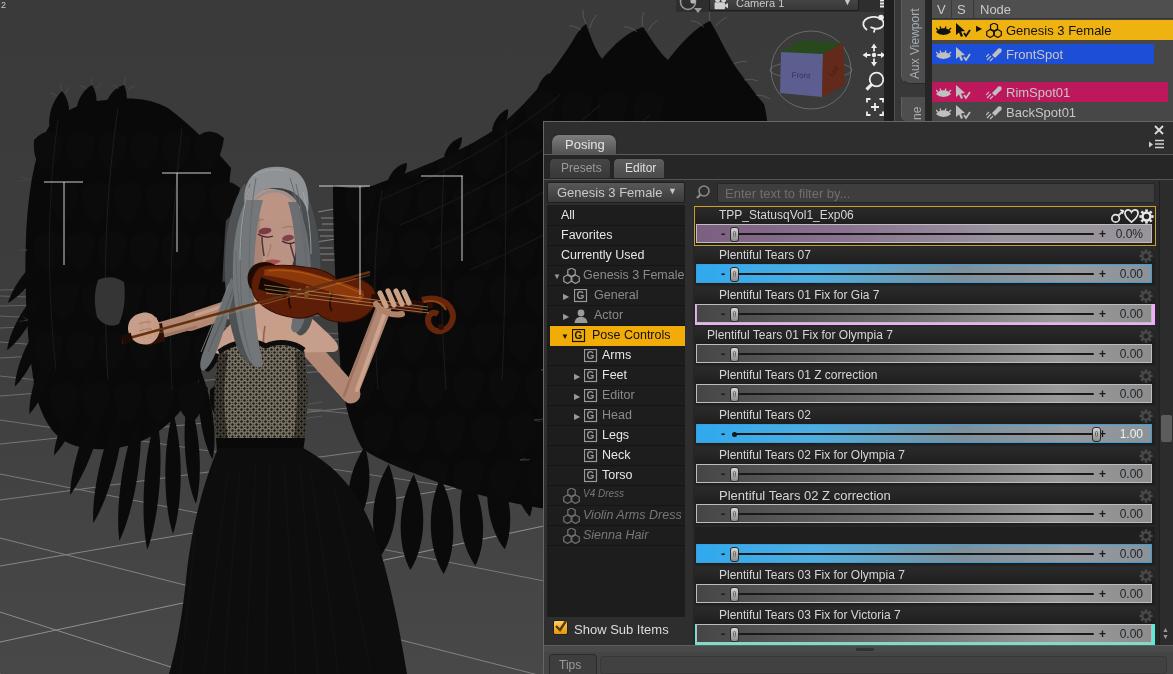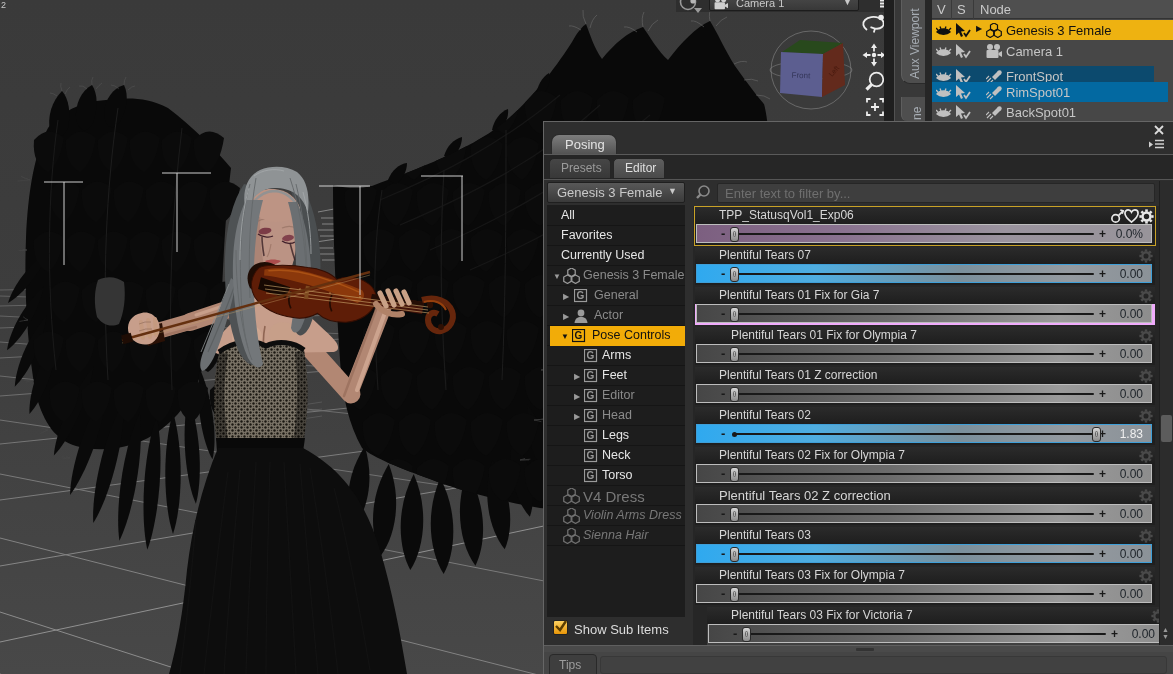--- a/index.html
+++ b/index.html
@@ -516,21 +516,21 @@
         <svg width="17" height="15" viewBox="0 0 17 15" style="position:absolute;left:54px;top:3px">
           <g transform="translate(0,0)" fill="#c0c0c0">
             <circle cx="4" cy="3" r="3"></circle>
             <circle cx="11" cy="3" r="3"></circle>
             <rect x="0.5" y="6" width="12" height="8" rx="1"></rect>
             <path d="M12.5,9 L16,7 L16,13 L12.5,11 Z"></path>
           </g>
         </svg>
         <span style="position:absolute;left:74px;top:3px;font-size:13px;color:#c6c6c6">Camera 1</span>
       </div>
-      <div style="position:absolute;left:7px;top:66px;width:222px;height:20px;background:#0c4a6e">
+      <div style="position:absolute;left:7px;top:44px;width:222px;height:20px;background:#1d4ed8">
         <svg width="16" height="12" viewBox="0 0 16 12" style="position:absolute;left:4px;top:5px">
           <g transform="translate(0,1)" stroke="#c0c0c0" fill="none" stroke-width="1.3">
             <path d="M1,6 C4,2 11,2 14,6 C11,9 4,9 1,6 Z" fill="#c0c0c0"></path>
             <path d="M2,4 L0,2 M5,3 L4,0.5 M9,3 L10,0.5 M13,4 L15,2"></path>
           </g>
         </svg>
         <svg width="16" height="15" viewBox="0 0 16 15" style="position:absolute;left:23px;top:3px">
           <g transform="translate(0,0)" fill="#c0c0c0">
             <path d="M1,0 L10,8 L6,8.5 L8,13 L6,14 L4,9.5 L1,12 Z"></path>
             <path d="M9,10 L11,13 L15,7" stroke="#c0c0c0" stroke-width="1.8" fill="none"></path>
@@ -538,21 +538,21 @@
         </svg>
         <svg width="16" height="15" viewBox="0 0 16 15" style="position:absolute;left:54px;top:3px">
           <g transform="translate(0,0)" fill="#c0c0c0">
             <path d="M6,8 L12,2 L15,5 L9,11 Z"></path>
             <circle cx="13.5" cy="3.5" r="2.2"></circle>
             <path d="M5,9 L1,13 M7,11 L4,14 M3,7 L0,10" stroke="#c0c0c0" stroke-width="1.1"></path>
           </g>
         </svg>
         <span style="position:absolute;left:74px;top:3px;font-size:13px;color:#c6c6c6">FrontSpot</span>
       </div>
-      <div style="position:absolute;left:7px;top:81.5px;width:236px;height:20px;background:#0369a1">
+      <div style="position:absolute;left:7px;top:81.5px;width:236px;height:20px;background:#be185d">
         <svg width="16" height="12" viewBox="0 0 16 12" style="position:absolute;left:4px;top:5px">
           <g transform="translate(0,1)" stroke="#c0c0c0" fill="none" stroke-width="1.3">
             <path d="M1,6 C4,2 11,2 14,6 C11,9 4,9 1,6 Z" fill="#c0c0c0"></path>
             <path d="M2,4 L0,2 M5,3 L4,0.5 M9,3 L10,0.5 M13,4 L15,2"></path>
           </g>
         </svg>
         <svg width="16" height="15" viewBox="0 0 16 15" style="position:absolute;left:23px;top:3px">
           <g transform="translate(0,0)" fill="#c0c0c0">
             <path d="M1,0 L10,8 L6,8.5 L8,13 L6,14 L4,9.5 L1,12 Z"></path>
             <path d="M9,10 L11,13 L15,7" stroke="#c0c0c0" stroke-width="1.8" fill="none"></path>
@@ -717,21 +717,21 @@
           </g>
         </svg>
         <span style="position:absolute;left:55px;top:263px;font-size:12.5px;color:#e6e6e6;white-space:nowrap">Torso</span>
         <svg width="17" height="16" viewBox="0 0 16 15" style="position:absolute;left:16px;top:283px">
           <g transform="translate(0,0)" stroke="#707070" fill="none" stroke-width="1.2">
             <path transform="translate(8,4)" d="M0,-4 L3.5,-2 L3.5,2 L0,4 L-3.5,2 L-3.5,-2 Z"></path>
             <path transform="translate(4.2,10.5)" d="M0,-4 L3.5,-2 L3.5,2 L0,4 L-3.5,2 L-3.5,-2 Z"></path>
             <path transform="translate(11.8,10.5)" d="M0,-4 L3.5,-2 L3.5,2 L0,4 L-3.5,2 L-3.5,-2 Z"></path>
           </g>
         </svg>
-        <span style="position:absolute;left:36px;top:283px;font-size:15px;color:#787878;white-space:nowrap">V4 Dress</span>
+        <span style="position:absolute;left:36px;top:283px;font-size:10px;color:#787878;font-style:italic;white-space:nowrap">V4 Dress</span>
         <svg width="17" height="16" viewBox="0 0 16 15" style="position:absolute;left:16px;top:303px">
           <g transform="translate(0,0)" stroke="#707070" fill="none" stroke-width="1.2">
             <path transform="translate(8,4)" d="M0,-4 L3.5,-2 L3.5,2 L0,4 L-3.5,2 L-3.5,-2 Z"></path>
             <path transform="translate(4.2,10.5)" d="M0,-4 L3.5,-2 L3.5,2 L0,4 L-3.5,2 L-3.5,-2 Z"></path>
             <path transform="translate(11.8,10.5)" d="M0,-4 L3.5,-2 L3.5,2 L0,4 L-3.5,2 L-3.5,-2 Z"></path>
           </g>
         </svg>
         <span style="position:absolute;left:36px;top:303px;font-size:12.5px;color:#787878;font-style:italic;white-space:nowrap">Violin Arms Dress</span>
         <svg width="17" height="16" viewBox="0 0 16 15" style="position:absolute;left:16px;top:323px">
           <g transform="translate(0,0)" stroke="#707070" fill="none" stroke-width="1.2">
@@ -835,21 +835,21 @@
             <span style="position:absolute;left:24px;top:1px;font-size:13px;font-weight:bold;color:#191919">-</span>
             <span style="position:absolute;left:402px;top:2px;font-size:12px;font-weight:bold;color:#191919">+</span>
             <div style="position:absolute;left:33px;top:1.5px;width:9px;height:15px;background:linear-gradient(#d6d6d6,#8a8a8a);border:1px solid #2a2a2a;border-radius:3px">
               <div style="position:absolute;left:2px;top:3px;width:3px;height:6px;border:1px solid #666;border-radius:2px"></div>
             </div>
             <span style="position:absolute;right:8px;top:2px;font-size:12px;color:#20262c">0.00</span>
           </div>
         </div>
         <div style="position:absolute;left:2px;top:121px;width:460px;height:38px;background:#1f1f1f;">
           <div style="position:absolute;left:0;top:0;width:100%;height:17px;background:linear-gradient(#2b2b2b,#1e1e1e)">
-            <span style="position:absolute;left:36px;top:1px;font-size:12px;color:#d6d6d6;white-space:nowrap">Plentiful Tears 01 Fix for Olympia 7</span>
+            <span style="position:absolute;left:12px;top:1px;font-size:12px;color:#d6d6d6;white-space:nowrap">Plentiful Tears 01 Fix for Olympia 7</span>
           </div>
           <svg width="14" height="14" viewBox="0 0 16 16" style="position:absolute;left:444px;top:2px">
             <circle cx="8" cy="8" r="4.2" fill="none" stroke="#4a4a4a" stroke-width="2.6"></circle>
             <line x1="14.3" y1="6.6" x2="14.3" y2="9.4" stroke="#4a4a4a" stroke-width="2.6"></line>
             <line x1="13.5" y1="11.5" x2="11.5" y2="13.5" stroke="#4a4a4a" stroke-width="2.6"></line>
             <line x1="9.4" y1="14.3" x2="6.6" y2="14.3" stroke="#4a4a4a" stroke-width="2.6"></line>
             <line x1="4.5" y1="13.5" x2="2.5" y2="11.5" stroke="#4a4a4a" stroke-width="2.6"></line>
             <line x1="1.7" y1="9.4" x2="1.7" y2="6.6" stroke="#4a4a4a" stroke-width="2.6"></line>
             <line x1="2.5" y1="4.5" x2="4.5" y2="2.5" stroke="#4a4a4a" stroke-width="2.6"></line>
             <line x1="6.6" y1="1.7" x2="9.4" y2="1.7" stroke="#4a4a4a" stroke-width="2.6"></line>
@@ -908,21 +908,21 @@
             <line x1="11.5" y1="2.5" x2="13.5" y2="4.5" stroke="#4a4a4a" stroke-width="2.6"></line>
           </svg>
           <div style="position:absolute;left:1px;top:17px;width:456px;height:19px;background:linear-gradient(90deg,#2fa9ef,#4fade0 26%,#7b909c 58%,#949aa0 82%,#8b9298);border:1px solid #3f9fd8">
             <div style="position:absolute;left:37px;top:8px;width:360px;height:2px;background:#191919;border-radius:1px"></div>
             <div style="position:absolute;left:35px;top:6.5px;width:5px;height:5px;background:#191919;border-radius:3px"></div>
             <span style="position:absolute;left:24px;top:1px;font-size:13px;font-weight:bold;color:#191919">-</span>
             <span style="position:absolute;left:402px;top:2px;font-size:12px;font-weight:bold;color:#191919">+</span>
             <div style="position:absolute;left:395px;top:1.5px;width:9px;height:15px;background:linear-gradient(#d6d6d6,#8a8a8a);border:1px solid #2a2a2a;border-radius:3px">
               <div style="position:absolute;left:2px;top:3px;width:3px;height:6px;border:1px solid #666;border-radius:2px"></div>
             </div>
-            <span style="position:absolute;right:8px;top:2px;font-size:12px;color:#f0f0f0">1.83</span>
+            <span style="position:absolute;right:8px;top:2px;font-size:12px;color:#f0f0f0">1.00</span>
           </div>
         </div>
         <div style="position:absolute;left:2px;top:241px;width:460px;height:38px;background:#1f1f1f;">
           <div style="position:absolute;left:0;top:0;width:100%;height:17px;background:linear-gradient(#2b2b2b,#1e1e1e)">
             <span style="position:absolute;left:24px;top:1px;font-size:12px;color:#d6d6d6;white-space:nowrap">Plentiful Tears 02 Fix for Olympia 7</span>
           </div>
           <svg width="14" height="14" viewBox="0 0 16 16" style="position:absolute;left:444px;top:2px">
             <circle cx="8" cy="8" r="4.2" fill="none" stroke="#4a4a4a" stroke-width="2.6"></circle>
             <line x1="14.3" y1="6.6" x2="14.3" y2="9.4" stroke="#4a4a4a" stroke-width="2.6"></line>
             <line x1="13.5" y1="11.5" x2="11.5" y2="13.5" stroke="#4a4a4a" stroke-width="2.6"></line>
@@ -964,23 +964,20 @@
             <div style="position:absolute;left:35px;top:6.5px;width:5px;height:5px;background:#191919;border-radius:3px"></div>
             <span style="position:absolute;left:24px;top:1px;font-size:13px;font-weight:bold;color:#191919">-</span>
             <span style="position:absolute;left:402px;top:2px;font-size:12px;font-weight:bold;color:#191919">+</span>
             <div style="position:absolute;left:33px;top:1.5px;width:9px;height:15px;background:linear-gradient(#d6d6d6,#8a8a8a);border:1px solid #2a2a2a;border-radius:3px">
               <div style="position:absolute;left:2px;top:3px;width:3px;height:6px;border:1px solid #666;border-radius:2px"></div>
             </div>
             <span style="position:absolute;right:8px;top:2px;font-size:12px;color:#20262c">0.00</span>
           </div>
         </div>
         <div style="position:absolute;left:2px;top:321px;width:460px;height:38px;background:#1f1f1f;">
-          <div style="position:absolute;left:0;top:0;width:100%;height:17px;background:linear-gradient(#2b2b2b,#1e1e1e)">
-            <span style="position:absolute;left:24px;top:1px;font-size:12px;color:#d6d6d6;white-space:nowrap">Plentiful Tears 03</span>
-          </div>
           <svg width="14" height="14" viewBox="0 0 16 16" style="position:absolute;left:444px;top:2px">
             <circle cx="8" cy="8" r="4.2" fill="none" stroke="#4a4a4a" stroke-width="2.6"></circle>
             <line x1="14.3" y1="6.6" x2="14.3" y2="9.4" stroke="#4a4a4a" stroke-width="2.6"></line>
             <line x1="13.5" y1="11.5" x2="11.5" y2="13.5" stroke="#4a4a4a" stroke-width="2.6"></line>
             <line x1="9.4" y1="14.3" x2="6.6" y2="14.3" stroke="#4a4a4a" stroke-width="2.6"></line>
             <line x1="4.5" y1="13.5" x2="2.5" y2="11.5" stroke="#4a4a4a" stroke-width="2.6"></line>
             <line x1="1.7" y1="9.4" x2="1.7" y2="6.6" stroke="#4a4a4a" stroke-width="2.6"></line>
             <line x1="2.5" y1="4.5" x2="4.5" y2="2.5" stroke="#4a4a4a" stroke-width="2.6"></line>
             <line x1="6.6" y1="1.7" x2="9.4" y2="1.7" stroke="#4a4a4a" stroke-width="2.6"></line>
             <line x1="11.5" y1="2.5" x2="13.5" y2="4.5" stroke="#4a4a4a" stroke-width="2.6"></line>
@@ -1015,21 +1012,21 @@
             <div style="position:absolute;left:37px;top:8px;width:360px;height:2px;background:#191919;border-radius:1px"></div>
             <div style="position:absolute;left:35px;top:6.5px;width:5px;height:5px;background:#191919;border-radius:3px"></div>
             <span style="position:absolute;left:24px;top:1px;font-size:13px;font-weight:bold;color:#191919">-</span>
             <span style="position:absolute;left:402px;top:2px;font-size:12px;font-weight:bold;color:#191919">+</span>
             <div style="position:absolute;left:33px;top:1.5px;width:9px;height:15px;background:linear-gradient(#d6d6d6,#8a8a8a);border:1px solid #2a2a2a;border-radius:3px">
               <div style="position:absolute;left:2px;top:3px;width:3px;height:6px;border:1px solid #666;border-radius:2px"></div>
             </div>
             <span style="position:absolute;right:8px;top:2px;font-size:12px;color:#20262c">0.00</span>
           </div>
         </div>
-        <div style="position:absolute;left:14px;top:401px;width:460px;height:38px;background:#404040;">
+        <div style="position:absolute;left:2px;top:401px;width:460px;height:38px;background:#5eead4;">
           <div style="position:absolute;left:0;top:0;width:100%;height:17px;background:linear-gradient(#2b2b2b,#1e1e1e)">
             <span style="position:absolute;left:24px;top:1px;font-size:12px;color:#d6d6d6;white-space:nowrap">Plentiful Tears 03 Fix for Victoria 7</span>
           </div>
           <svg width="14" height="14" viewBox="0 0 16 16" style="position:absolute;left:444px;top:2px">
             <circle cx="8" cy="8" r="4.2" fill="none" stroke="#4a4a4a" stroke-width="2.6"></circle>
             <line x1="14.3" y1="6.6" x2="14.3" y2="9.4" stroke="#4a4a4a" stroke-width="2.6"></line>
             <line x1="13.5" y1="11.5" x2="11.5" y2="13.5" stroke="#4a4a4a" stroke-width="2.6"></line>
             <line x1="9.4" y1="14.3" x2="6.6" y2="14.3" stroke="#4a4a4a" stroke-width="2.6"></line>
             <line x1="4.5" y1="13.5" x2="2.5" y2="11.5" stroke="#4a4a4a" stroke-width="2.6"></line>
             <line x1="1.7" y1="9.4" x2="1.7" y2="6.6" stroke="#4a4a4a" stroke-width="2.6"></line>

